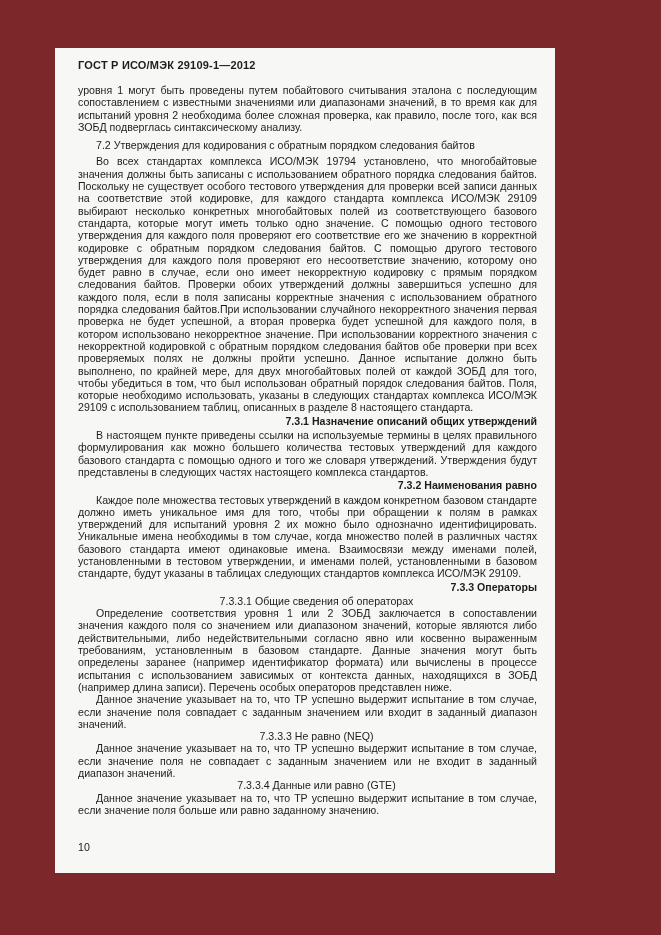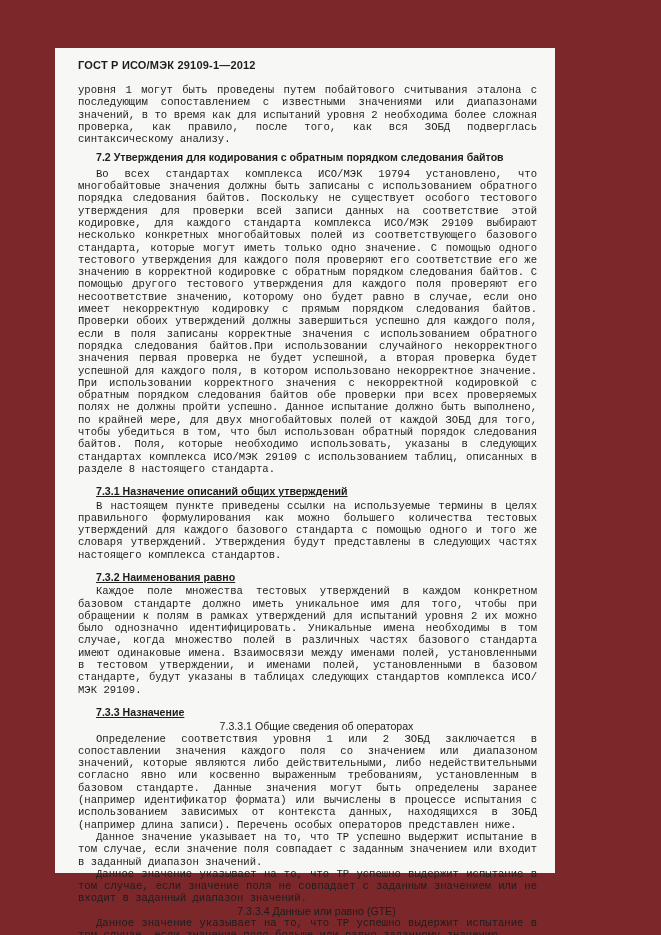--- a/index.html
+++ b/index.html
@@ -31,47 +31,45 @@
     margin-bottom: 13px;
   }
   .body-text {
     font-size: 10.6px;
     line-height: 12.3px;
     text-align: justify;
   }
   .para {
     margin: 0;
     text-indent: 18px;
-    font-family: Liberation Mono, monospace;
   }
   .para.no-indent {
     text-indent: 0;
   }
   .h2 {
-    font-weight: bold;
+    font-weight: normal;
     margin: 6px 0 4px 0;
     padding-left: 18px;
     text-align: left;
   }
   .h3 {
     font-weight: bold;
-    margin: 10px 0 2px 0;
+    margin: 1px 0 2px 0;
     padding-left: 18px;
-    text-align: left;
-    text-decoration: underline;
+    text-align: right;
   }
   .h4 {
     font-weight: normal;
     margin: 0;
     padding-left: 18px;
     text-align: center;
   }
   .page-number {
     font-size: 10.6px;
-    margin-top: 11px;
+    margin-top: 25px;
     text-align: left;
   }
 </style>
 </head>
 <body>
 
 <div class="page">
 
   <div class="doc-header">ГОСТ Р ИСО/МЭК 29109-1—2012</div>
 
@@ -85,29 +83,30 @@
 
 
     <p class="h3">7.3.1  Назначение описаний общих утверждений</p>
 
     <p class="para">В настоящем пункте приведены ссылки на используемые термины в целях правильного формулирования как можно большего количества тестовых утверждений для каждого базового стандарта с помощью одного и того же словаря утверждений. Утверждения будут представлены в следующих частях настоящего комплекса стандартов.</p>
 
     <p class="h3">7.3.2  Наименования равно</p>
 
     <p class="para">Каждое поле множества тестовых утверждений в каждом конкретном базовом стандарте должно иметь уникальное имя для того, чтобы при обращении к полям в рамках утверждений для испытаний уровня 2 их можно было однозначно идентифицировать. Уникальные имена необходимы в том случае, когда множество полей в различных частях базового стандарта имеют одинаковые имена. Взаимосвязи между именами полей, установленными в тестовом утверждении, и именами полей, установленными в базовом стандарте, будут указаны в таблицах следующих стандартов комплекса ИСО/МЭК 29109.</p>
 
-    <p class="h3">7.3.3  Назначение</p>
+    <p class="h3">7.3.3  Операторы</p>
 
     <p class="h4">7.3.3.1  Общие сведения об операторах</p>
 
     <p class="para">Определение соответствия уровня 1 или 2 ЗОБД заключается в сопоставлении значения каждого поля со значением или диапазоном значений, которые являются либо действительными, либо недействительными согласно явно или косвенно выраженным требованиям, установленным в базовом стандарте. Данные значения могут быть определены заранее (например идентификатор формата) или вычислены в процессе испытания с использованием зависимых от контекста данных, находящихся в ЗОБД (например длина записи). Перечень особых операторов представлен ниже.</p>
 
 
     <p class="para">Данное значение указывает на то, что ТР успешно выдержит испытание в том случае, если значение поля совпадает с заданным значением или входит в заданный диапазон значений.</p>
 
+    <p class="h4">7.3.3.3  Не равно (NEQ)</p>
 
     <p class="para">Данное значение указывает на то, что ТР успешно выдержит испытание в том случае, если значение поля не совпадает с заданным значением или не входит в заданный диапазон значений.</p>
 
     <p class="h4">7.3.3.4  Данные или равно (GTE)</p>
 
     <p class="para">Данное значение указывает на то, что ТР успешно выдержит испытание в том случае, если значение поля больше или равно заданному значению.</p>
 
   </div>
 
   <div class="page-number">10</div>

